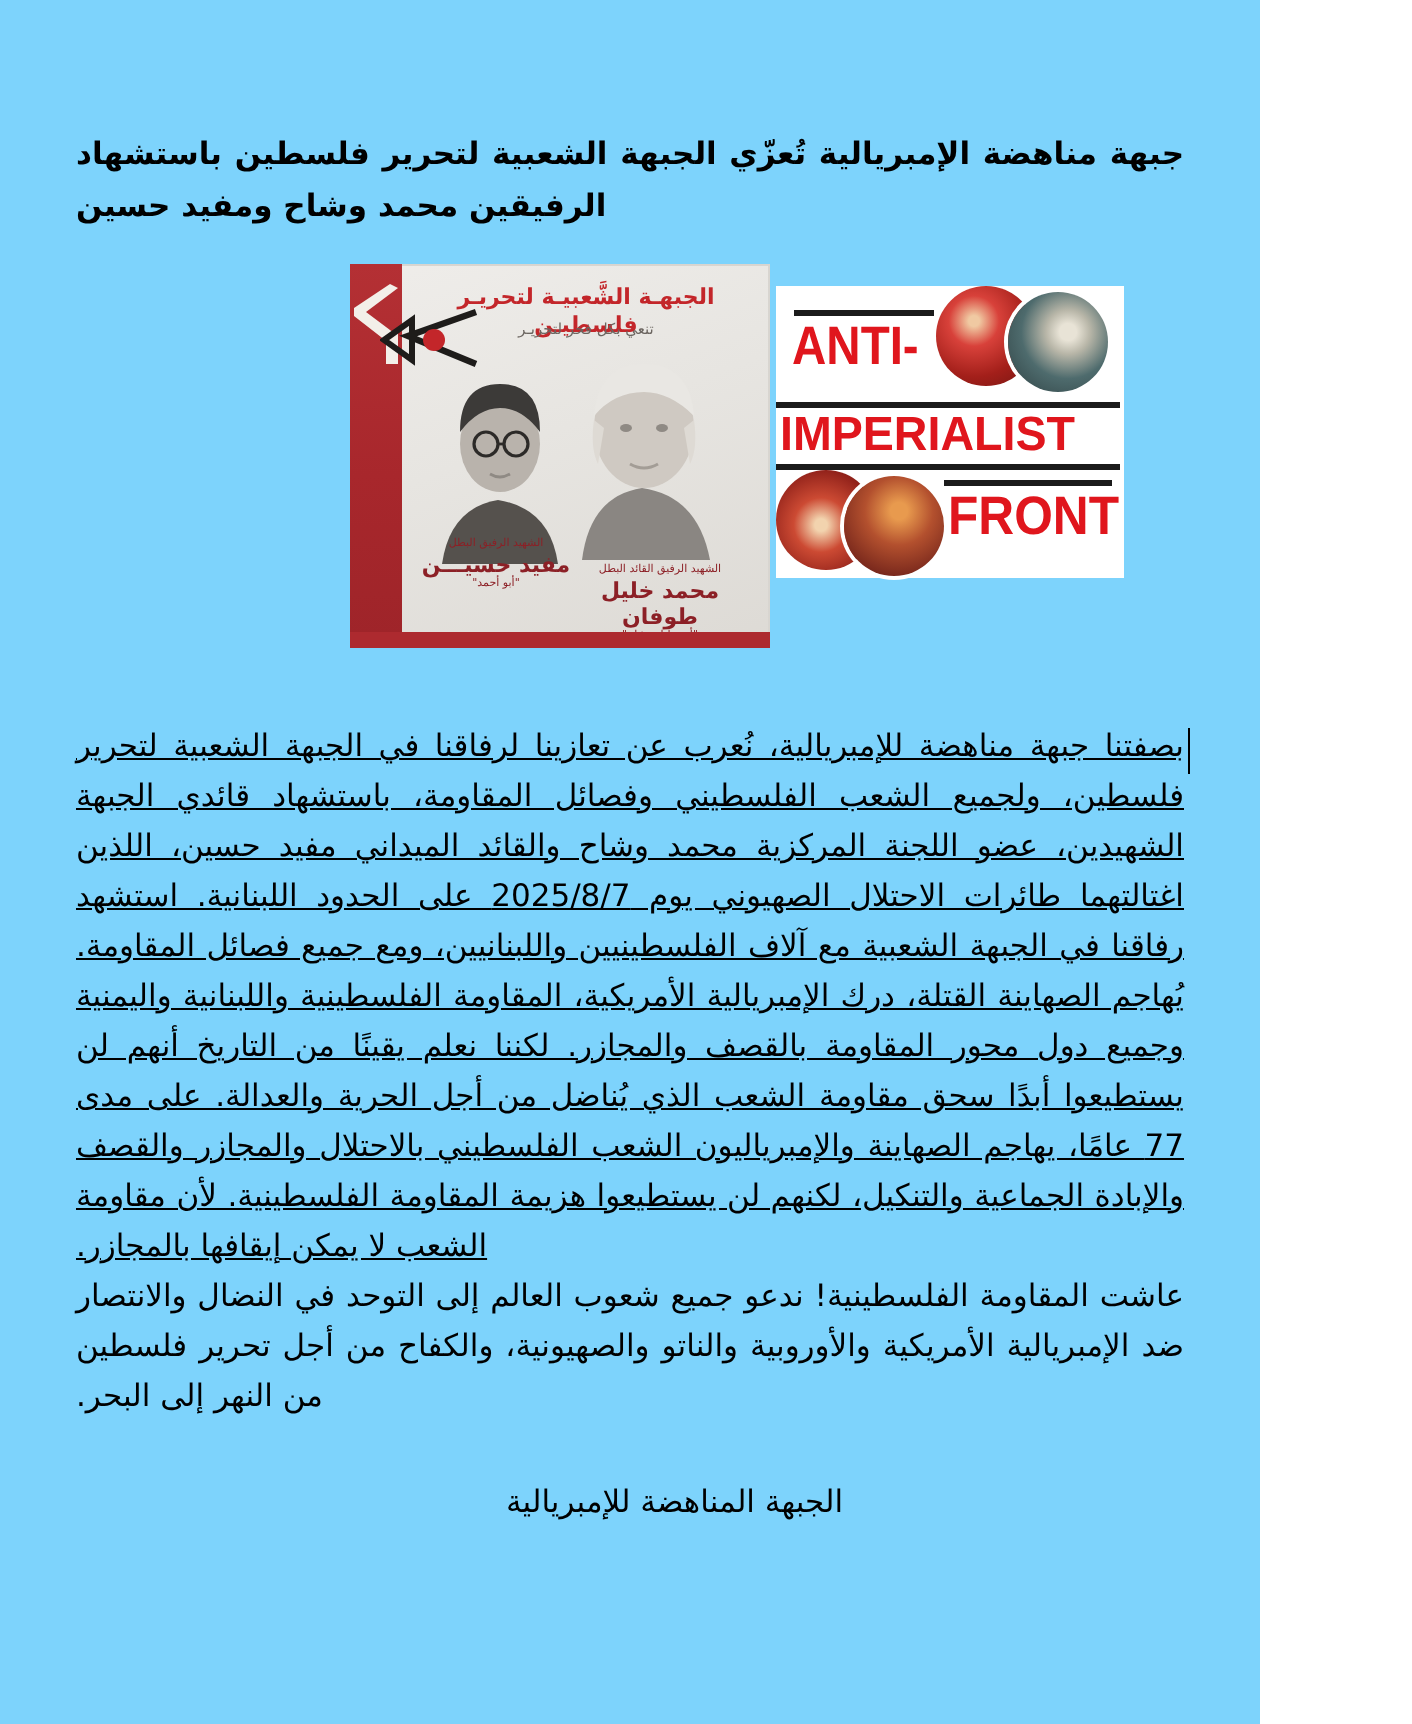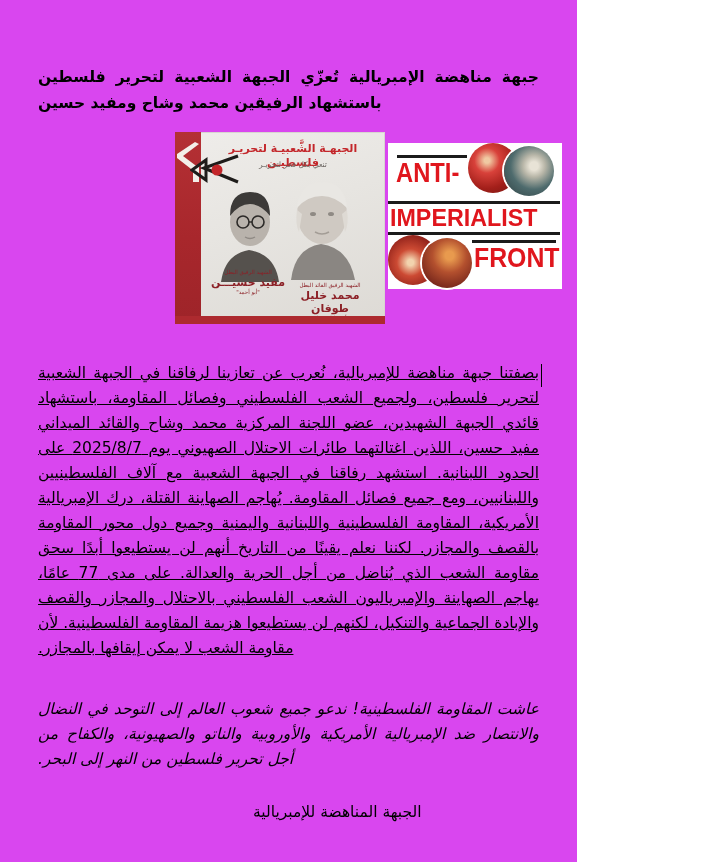--- a/index.html
+++ b/index.html
@@ -1,19 +1,19 @@
 <!DOCTYPE html>
 <html><head>
 <meta charset="utf-8">
 <style>
   html,body{margin:0;padding:0;background:#ffffff;}
   .page{
     position:relative;
-    width:577px;height:862px;
-    background:#d946ef;
+    width:630px;height:862px;
+    background:#7dd3fc;
     overflow:hidden;
     font-family:"DejaVu Sans","Liberation Sans",sans-serif;
     color:#000;
   }
   .content{position:relative;padding:64px 38px 0 38px;}
 
   
   .doc-title{
     direction:rtl;
     font-weight:bold;
@@ -65,21 +65,21 @@
   
   .para{
     direction:rtl;
     font-size:15.5px;
     line-height:25px;
     text-align:justify;
     text-align-last:left;
   }
   .p1{position:relative;margin-top:33px;text-decoration:underline;}
   .p2{margin-top:18px;text-align-last:center;}
-  .p3{margin-top:36px;font-style:italic;}
+  .p3{}
   .signature{margin-top:28px;direction:rtl;font-size:15.5px;line-height:25px;
     text-align:left;padding-left:215px;}
   .caret{position:absolute;right:-3px;top:3px;width:1.5px;height:23px;background:#000;}
 </style>
 </head>
 <body>
 
 <div class="page">
   <div class="content">
 

